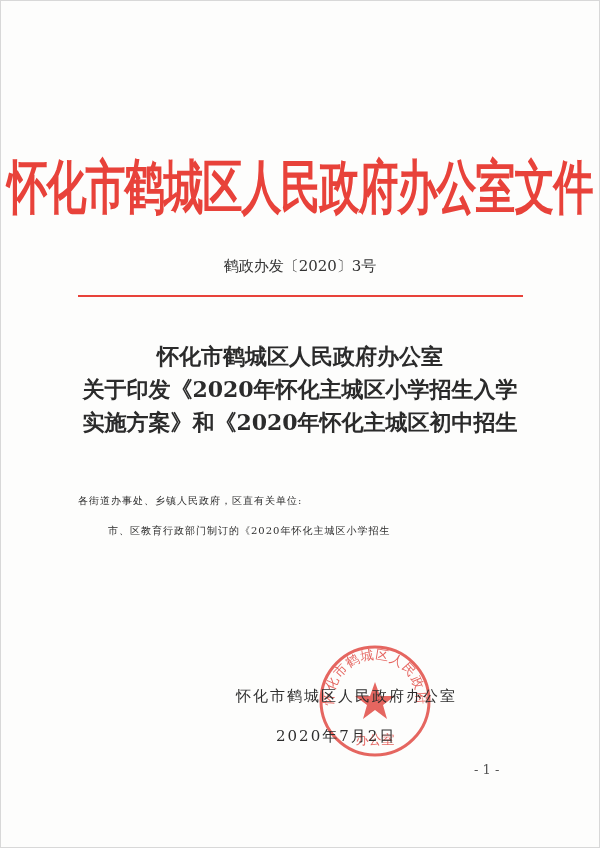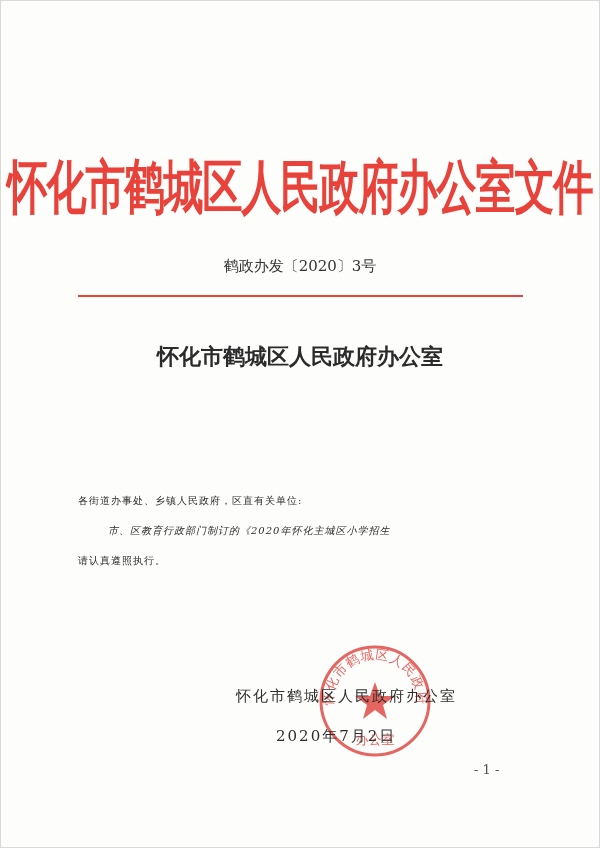--- a/index.html
+++ b/index.html
@@ -36,21 +36,21 @@
       font-family: "DejaVu Serif", "Liberation Serif", serif;
     }
     .title div { white-space: nowrap; }
     .body-text {
       position: absolute; left: 78px; width: 445px; top: 486px;
       font-size: 10px; line-height: 30px; color: #2e2e2e;
       letter-spacing: 1px;
       font-family: "DejaVu Serif", serif;
     }
     .body-text div { white-space: nowrap; }
-    .indent { padding-left: 30px; font-style: italic; }
+    .indent { padding-left: 30px; }
     .signature {
       position: absolute; left: 236px; top: 687px;
       font-size: 15px; color: #2e2e2e; letter-spacing: 2px;
       font-family: "DejaVu Serif", serif;
     }
     .date {
       position: absolute; left: 276px; top: 727px;
       font-size: 15px; color: #2e2e2e; letter-spacing: 2px;
       font-family: "DejaVu Serif", serif;
     }
@@ -70,26 +70,27 @@
 <div class="page-border"></div>
 
 <div class="redhead">怀化市鹤城区人民政府办公室文件</div>
 
 <div class="doc-number">鹤政办发〔2020〕3号</div>
 
 <div class="red-rule"></div>
 
 <div class="title">
   <div>怀化市鹤城区人民政府办公室</div>
+  <div>关于印发《2020年怀化主城区小学招生入学</div>
+  <div>实施方案》和《2020年怀化主城区初中招生</div>
 </div>
 
 <div class="body-text">
   <div>各街道办事处、乡镇人民政府，区直有关单位:</div>
   <div class="indent">市、区教育行政部门制订的《2020年怀化主城区小学招生</div>
-  <div>请认真遵照执行。</div>
 </div>
 
 <svg class="seal" viewBox="0 0 114 114">
   <defs>
     <path id="sealArc" d="M 17 70 A 42 42 0 1 1 97 70" fill="none"></path>
   </defs>
   <circle cx="57" cy="57" r="54" fill="none" stroke="#e0453f" stroke-width="3"></circle>
   <text font-size="13" fill="#e0453f" font-family="DejaVu Sans, sans-serif" letter-spacing="1">
     <textPath href="#sealArc" startOffset="50%" text-anchor="middle">怀化市鹤城区人民政府</textPath>
   </text>

